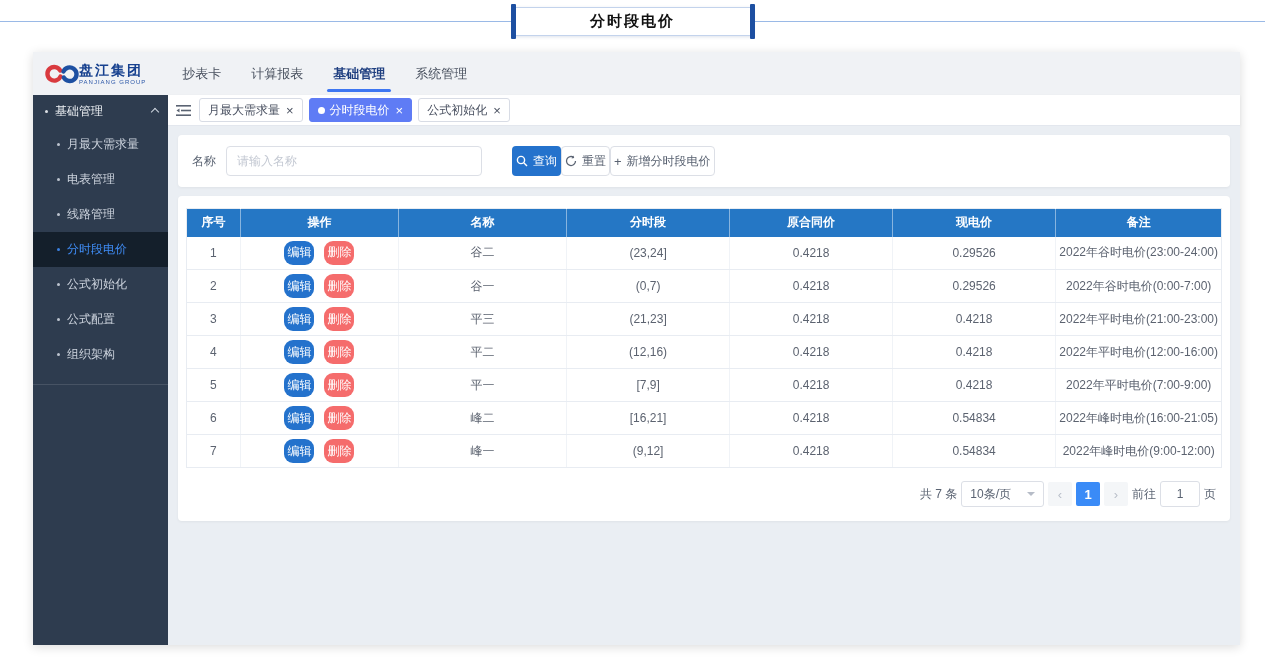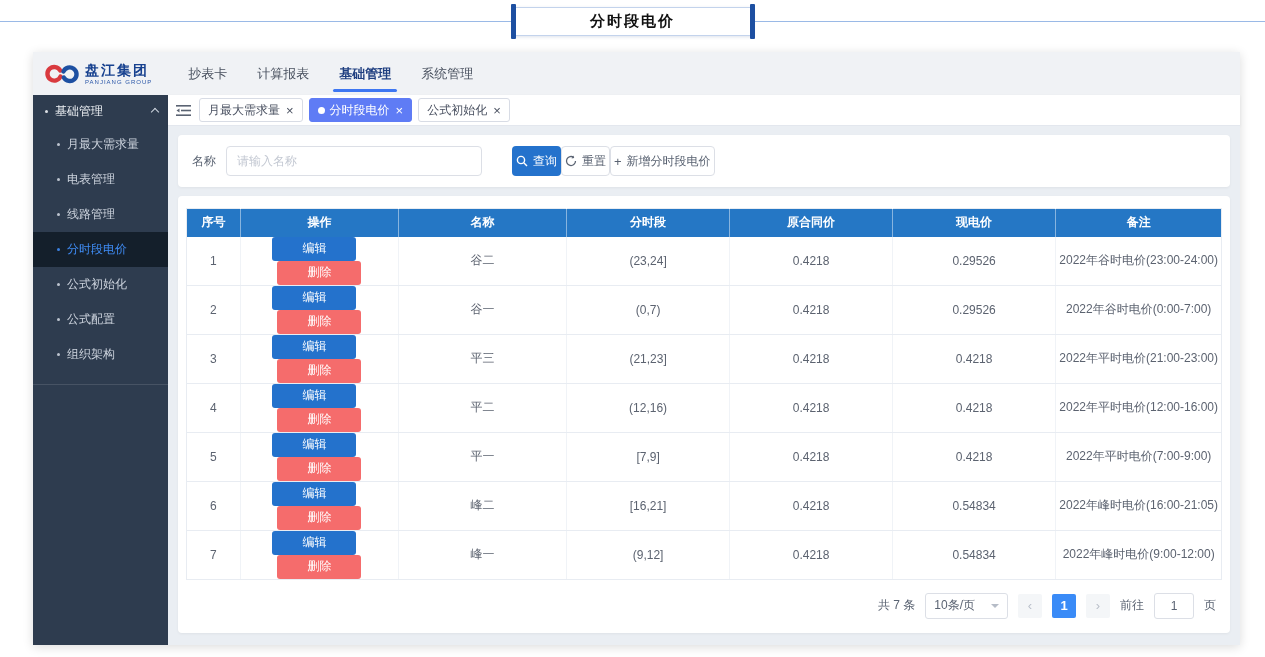--- a/index.html
+++ b/index.html
@@ -16,21 +16,21 @@
   .annotation-bar.left { left:-3px; }
   .annotation-bar.right { right:-3px; }
   .annotation-title { font-size:15px; font-weight:bold; color:#101010; letter-spacing:2px; }
 
   
   .app { position:absolute; left:33px; top:52px; width:1207px; height:593px;
     background:#eaeef3; box-shadow:0 2px 10px rgba(0,0,0,.14); display:flex; flex-direction:column; }
 
   
   .app-header { height:43px; background:#f0f2f5; display:flex; align-items:center; padding:0 20px 0 12px; flex:none; }
-  .logo { display:flex; align-items:center; gap:6px; }
+  .logo { display:flex; align-items:center; }
   .logo-text { display:flex; flex-direction:column; line-height:1; }
   .logo-cn { font-size:14px; font-weight:bold; color:#17418f; letter-spacing:2px; }
   .logo-en { font-size:6px; color:#2a56a8; letter-spacing:1px; margin-top:2px; }
   .main-nav { display:flex; margin-left:36px; height:100%; }
   .nav-item { position:relative; display:flex; align-items:center; margin-right:30px; font-size:13px; color:#4a5260; cursor:pointer; }
   .nav-item.active { color:#1f3f80; font-weight:bold; }
   .nav-item.active::after { content:""; position:absolute; bottom:3px; left:-6px; right:-6px; height:3px;
     background:var(--nav-underline,#3e77f2); border-radius:2px; }
   .header-right { margin-left:auto; display:flex; align-items:center; gap:36px; font-size:12px; color:#5a6372; }
   .user-menu,.logout { display:flex; align-items:center; gap:6px; cursor:pointer; }
@@ -77,27 +77,27 @@
 
   
   .table-card { padding:12px 8px 14px; display:flex; flex-direction:column; flex:none; }
   table.data-table { width:100%; border-collapse:collapse; table-layout:fixed; border:1px solid #e8ecf2; }
   .data-table th { background:var(--table-header,#2577c5); color:#fff; font-size:12px; font-weight:bold;
     height:28px; border-right:1px solid rgba(255,255,255,.45); }
   .data-table th:last-child { border-right:none; }
   .data-table td { height:33px; text-align:center; font-size:12px; color:#5c6370;
     border-bottom:1px solid #e8ecf2; border-right:1px solid #f0f3f7; }
   .data-table td:last-child { border-right:none; }
-  .mini-btn { display:inline-flex; align-items:center; justify-content:center; height:24px; padding:0 30px;
-    border-radius:3px; font-size:12px; color:#fff; border:none; cursor:pointer; font-family:inherit; }
+  .mini-btn { display:inline-flex; align-items:center; justify-content:center; height:24px; padding:0 3px;
+    border-radius:9px; font-size:12px; color:#fff; border:none; cursor:pointer; font-family:inherit; }
   .mini-edit { background:var(--primary,#2472cc); margin-right:10px; }
   .mini-del { background:var(--danger,#f56c6c); }
 
   
-  .pagination { display:flex; align-items:center; justify-content:flex-end; gap:10px; padding:13px 6px 0;
+  .pagination { display:flex; align-items:center; justify-content:flex-end; gap:4px; padding:13px 6px 0;
     font-size:12px; color:#5a6372; }
   .page-size { height:26px; border:1px solid #dcdfe6; border-radius:3px; display:flex; align-items:center;
     padding:0 8px; gap:16px; background:#fff; cursor:pointer; color:#5a6372; }
   .page-size .caret-down { border-top-color:#b6bcc7; }
   .page-btn { min-width:24px; height:24px; border:none; border-radius:2px; background:#f4f6f8; color:#b9bfc9;
     font-size:13px; display:flex; align-items:center; justify-content:center; cursor:pointer; font-family:inherit; }
   .page-btn.num { background:var(--page-active,#3a8bf7); color:#fff; font-weight:bold; }
   .goto-input { width:40px; height:26px; border:1px solid #dcdfe6; border-radius:3px; text-align:center;
     font-size:12px; color:#5a6372; outline:none; font-family:inherit; }
 </style>

